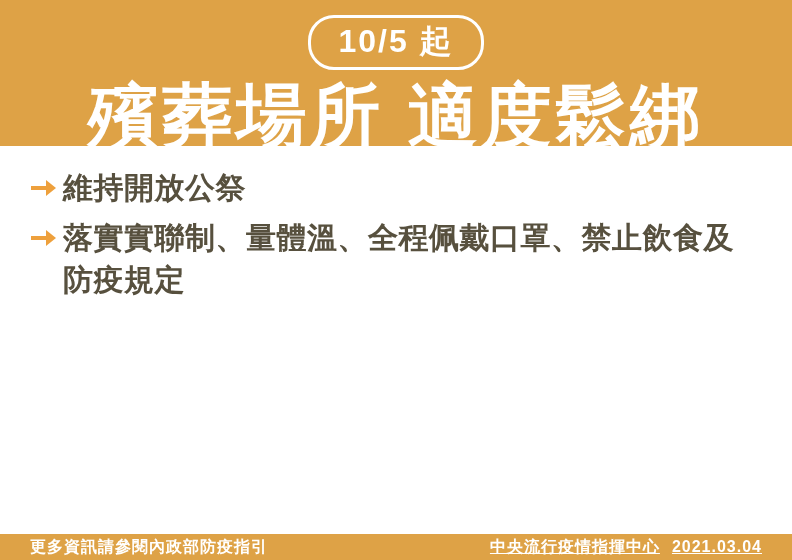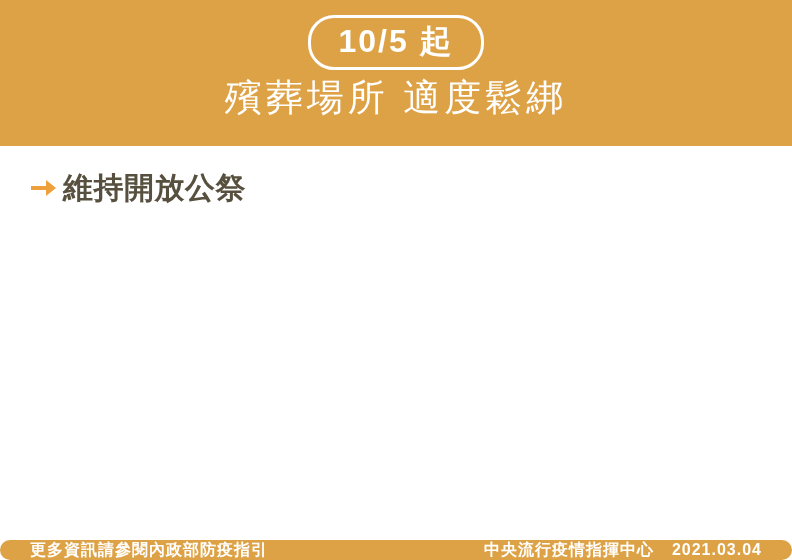--- a/index.html
+++ b/index.html
@@ -33,21 +33,21 @@
     padding:5px 27px 7px;
     color:var(--white);
     font-size:32px;font-weight:700;
     letter-spacing:2px;
     line-height:1.15;
     text-align:center;
   }
   .title{
     margin-top:7px;
     color:var(--white);
-    font-size:37px;font-weight:400;
+    font-size:70px;font-weight:700;
     letter-spacing:4px;
     line-height:1.12;
     white-space:nowrap;
   }
   
   .content{
     flex:1 1 auto;
     background:var(--white);
     padding:21px 28px 0 30px;
   }
@@ -79,30 +79,29 @@
     font-size:30px;font-weight:700;
     line-height:42px;
     letter-spacing:0.5px;
     white-space:pre-line;
   }
   .u{
     border-bottom:3px solid currentColor;
   }
   
   .footer{
-    height:20px;flex:none;
+    height:26px;flex:none;
     background:var(--gold);
     color:var(--white);
     display:flex;align-items:center;justify-content:space-between;
     padding:0 30px 0 30px;
     font-size:16px;font-weight:700;
     letter-spacing:1px;
-    border-radius:16px;
   }
-  .footer-right{display:flex;align-items:center;gap:18px;}
+  .footer-right{display:flex;align-items:center;gap:12px;text-decoration:underline;}
 </style>
 </head>
 <body>
 
 <div class="poster">
 
   <header class="header">
     <div class="badge">
       <span>10/5 起</span>
     </div>
@@ -110,20 +109,25 @@
   </header>
 
   <main class="content">
 
     <div class="bullet gap-after">
       <span class="arrow-icon"></span>
       <p class="bullet-text"><span>維持開放公祭</span></p>
     </div>
 
 
+    <div class="bullet">
+      <span class="arrow-icon"></span>
+      <p class="bullet-text"><span>落實實聯制、量體溫、全程佩戴口罩、禁止飲食及
+防疫規定</span></p>
+    </div>
 
   </main>
 
   <footer class="footer">
     <span>更多資訊請參閱內政部防疫指引</span>
     <span class="footer-right">
       <span>中央流行疫情指揮中心</span>
       <span>2021.03.04</span>
     </span>
   </footer>

